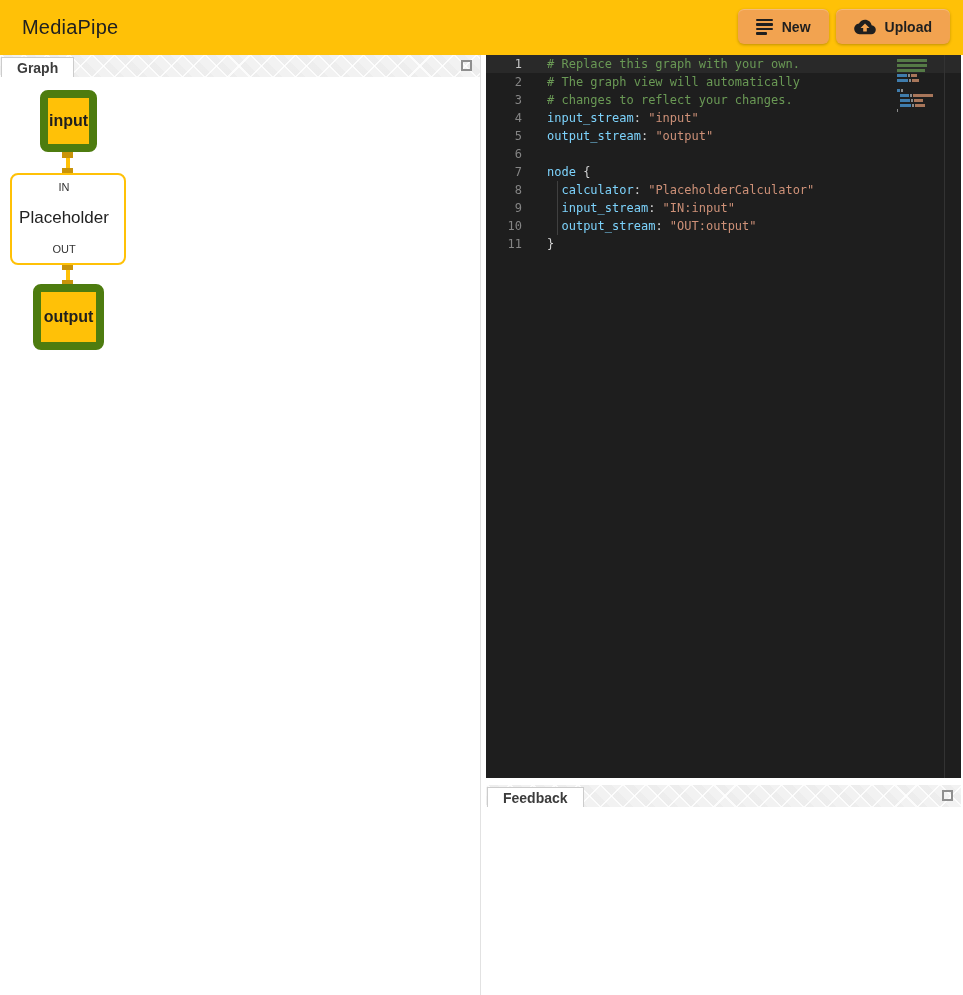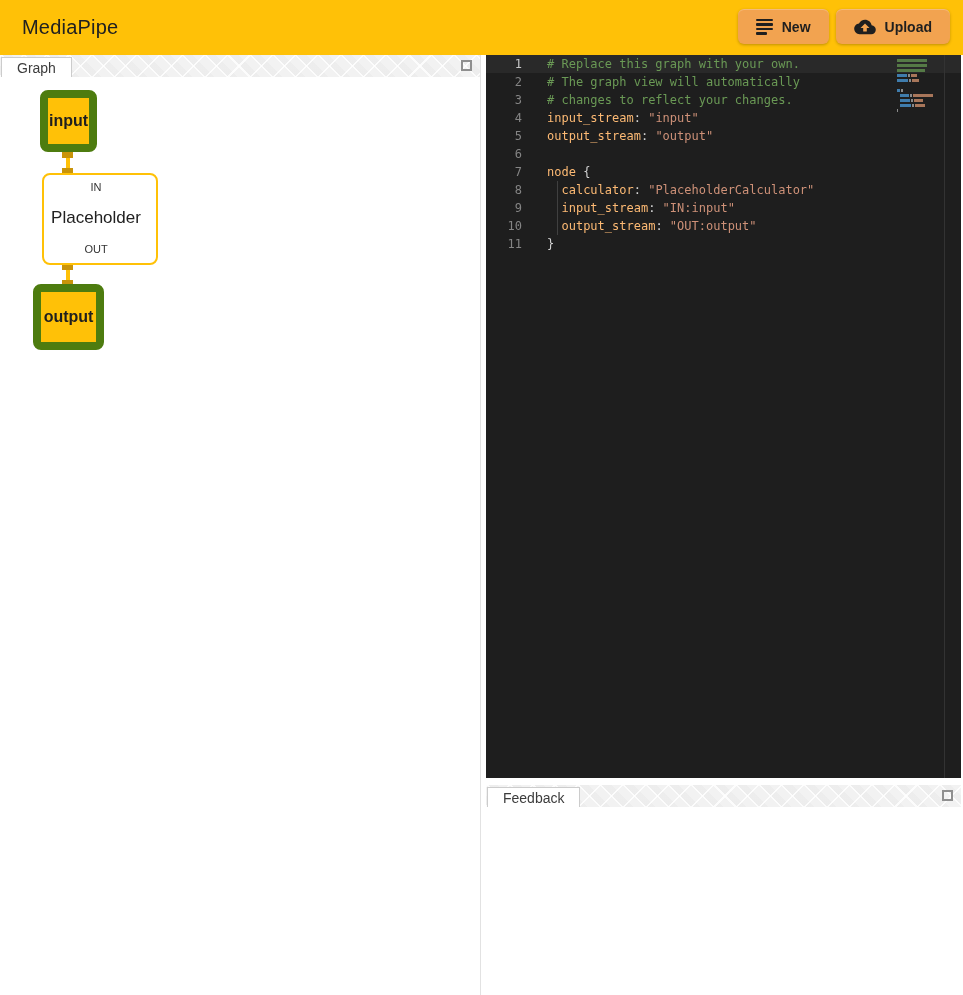--- a/index.html
+++ b/index.html
@@ -46,21 +46,21 @@
     background-color:#f2f2f2;
     background-image:
       repeating-linear-gradient(45deg,  rgba(255,255,255,0.85) 0 1.5px, transparent 1.5px 16px),
       repeating-linear-gradient(135deg, rgba(255,255,255,0.85) 0 1.5px, transparent 1.5px 16px),
       repeating-linear-gradient(45deg,  rgba(0,0,0,0.018) 0 8px, transparent 8px 16px);
   }
   .tab {
     position:absolute; left:1px; top:2px; height:20px;
     background:#ffffff; border:1px solid #cccccc; border-bottom:none;
     display:flex; align-items:center; padding:0 15px;
-    font-size:14px; font-weight:400; color:#3c3c3c; cursor:pointer;
+    font-size:14px; font-weight:700; color:#3c3c3c; cursor:pointer;
     white-space:nowrap;
   }
   .max-btn {
     position:absolute; right:8px; top:5px; width:11px; height:11px;
     border:2px solid #8f8f8f; background:transparent; cursor:pointer; padding:0;
   }
 
   
   .graph-canvas { flex:1; position:relative; background:#ffffff; }
   .gnode {
@@ -71,21 +71,20 @@
     background:#FFC107; border:8px solid #4d7c0f;
     font-size:16px; font-weight:bold; color:#1F1F1F;
   }
   .node-input  { left:40px; top:13px;  width:57px; height:62px; }
   .node-output { left:33px; top:207px; width:71px; height:66px; }
   .node-calc {
     left:10px; top:96px; width:116px; height:92px;
     background:#ffffff; border:2px solid #FFC107;
     flex-direction:column; justify-content:space-between;
     padding:6px 8px 8px 0;
-    margin-left:32px;
   }
   .port-label { font-size:11px; color:#333333; }
   .calc-label { font-size:17px; font-weight:500; color:#212121; }
   .edge { position:absolute; left:66px; width:4px; background:#FFC107; }
   .edge-1 { top:73px;  height:28px; }
   .edge-2 { top:185px; height:26px; }
   .port { position:absolute; left:62px; width:11px; height:11px; background:#C9940A; }
   .port-a1 { top:70px; }  .port-a2 { top:91px; }
   .port-b1 { top:182px; } .port-b2 { top:203px; }
 
@@ -94,21 +93,21 @@
     flex:1; position:relative; background:#1E1E1E; overflow:hidden;
     font-family:"DejaVu Sans Mono", monospace; font-size:12px; line-height:18px;
     cursor:text;
   }
   .code-line { display:flex; height:18px; white-space:pre; }
   .code-line.active { background:rgba(255,255,255,0.05); }
   .ln { flex:none; width:48px; text-align:right; padding-right:12px; color:#858585; }
   .code-line.active .ln { color:#c6c6c6; }
   .codetxt { padding-left:13px; color:#D4D4D4; }
   .tok-comment { color:#6A9955; }
-  .tok-key     { color:#fdba74; }
+  .tok-key     { color:#7dd3fc; }
   .tok-string  { color:#CE9178; }
   .tok-punct   { color:#D4D4D4; }
   .tok-plain   { color:#D4D4D4; }
   .indent-guide { position:absolute; left:71px; top:126px; width:1px; height:54px; background:#404040; }
   .overview-ruler { position:absolute; right:0; top:0; bottom:0; width:17px; border-left:1px solid #333333; }
   .minimap { position:absolute; top:4px; right:24px; width:40px; }
   .minimap .mrow { display:flex; height:3px; margin-bottom:2px; }
   .minimap .mrow span { display:block; height:3px; margin-right:1px; }
 
   

